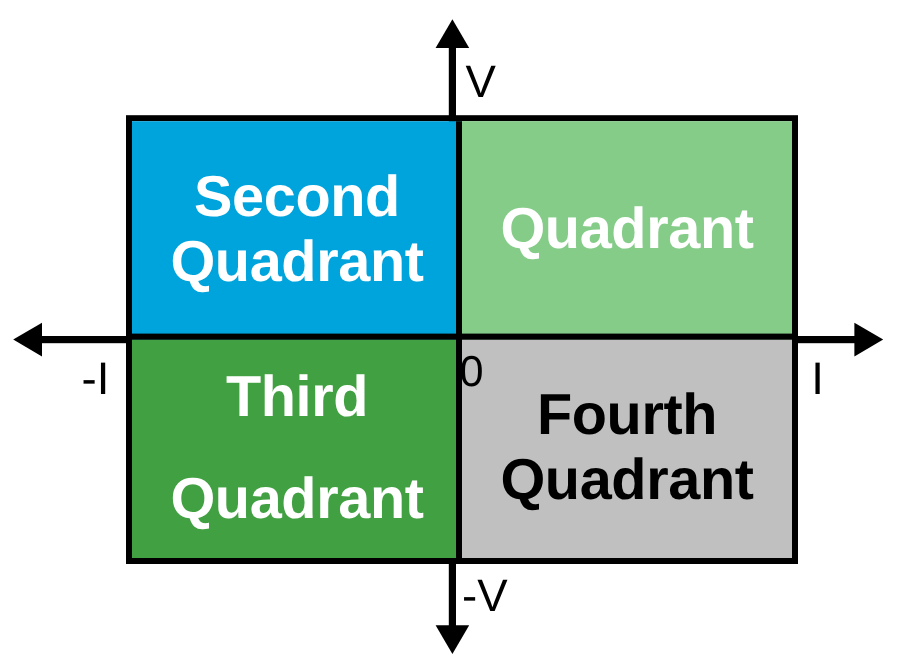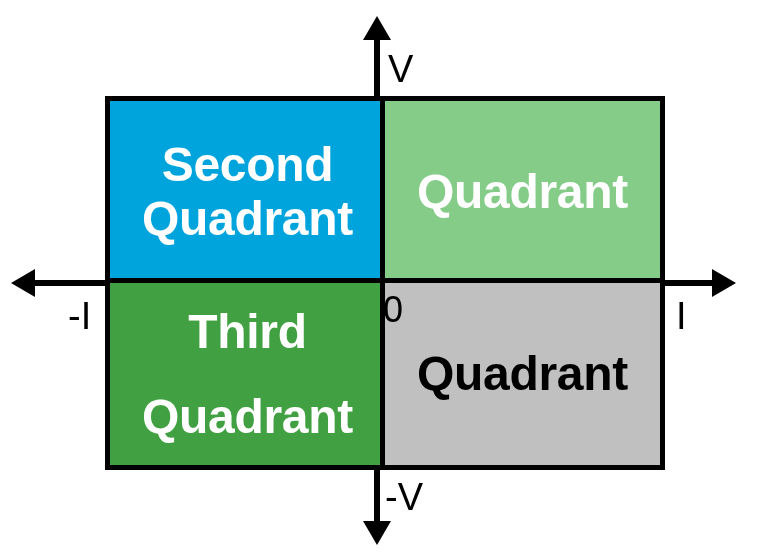--- a/index.html
+++ b/index.html
@@ -155,20 +155,21 @@
     <div class="quadrant q-first">
       <span>Quadrant</span>
     </div>
 
     <div class="quadrant q-third">
       <span>Third</span>
       <span>Quadrant</span>
     </div>
 
     <div class="quadrant q-fourth">
+      <span>Fourth</span>
       <span>Quadrant</span>
     </div>
 
     <div class="divider-v"></div>
     <div class="divider-h"></div>
   </div>
 
   <div class="axis-label label-v">V</div>
   <div class="axis-label label-neg-v">-V</div>
   <div class="axis-label label-neg-i">-I</div>

